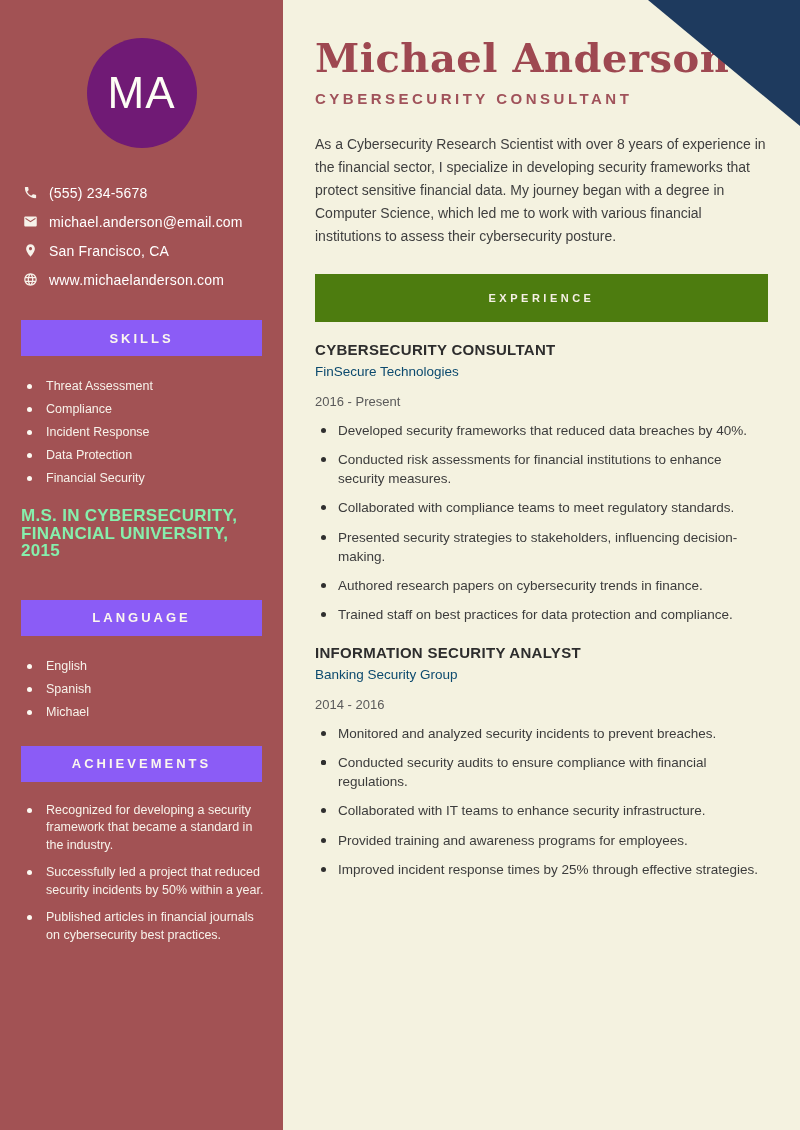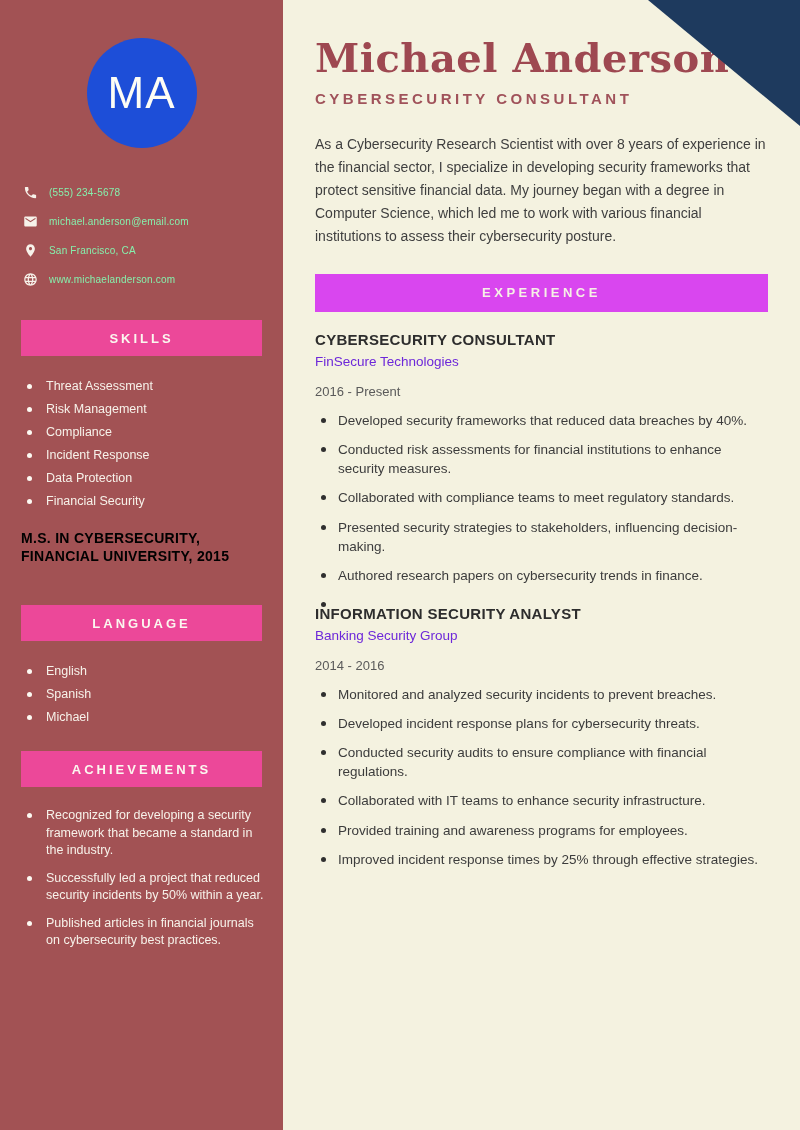--- a/index.html
+++ b/index.html
@@ -11,32 +11,32 @@
   }
   .page { display:flex; width:800px; height:1130px; position:relative; }
 
   
   .sidebar {
     width:283px; min-width:283px; height:1130px;
     background:#a25254; color:#f7f2ea; position:relative; z-index:2;
   }
   .avatar {
     width:110px; height:110px; border-radius:50%;
-    background:#1d4ed8; margin:38px auto 0;
+    background:#701a75; margin:38px auto 0;
     display:flex; align-items:center; justify-content:center;
     color:#fdfdf5; font-size:44px; font-weight:500; letter-spacing:1px;
   }
   .contact { margin-top:30px; padding-left:23px; }
   .contact-row { display:flex; align-items:center; height:29px; }
   .contact-row .cicon { width:15px; height:15px; margin-right:11px; flex:0 0 15px; }
   .contact-row .cicon svg { width:15px; height:15px; fill:#f7f2ea; display:block; }
-  .contact-row .ctext { font-size:10px; color:#86efac; letter-spacing:.2px; }
+  .contact-row .ctext { font-size:14px; color:#ffffff; letter-spacing:.2px; }
 
   .side-bar-header {
-    margin:0 21px; height:36px; background:#ec4899;
+    margin:0 21px; height:36px; background:#8b5cf6;
     display:flex; align-items:center; justify-content:center;
     font-size:13px; font-weight:bold; letter-spacing:3px; color:#fbf7ef;
   }
   .hdr-skills { margin-top:26px; }
   .hdr-education { margin-top:26px; }
   .hdr-language { margin-top:40px;text-align:center; }
   .hdr-achievements { margin-top:25px; }
 
   ul.side-list { list-style:none; margin:22px 0 0 0; padding:0 12px 0 23px; }
   ul.side-list li {
@@ -45,22 +45,22 @@
     display:flex; align-items:flex-start;
   }
   ul.side-list.tight li { margin-bottom:6px; }
   ul.side-list li .dot {
     position:absolute; left:4px; top:6px; width:5px; height:5px;
     border-radius:50%; background:#fdfaf3; display:block;
   }
   ul.side-list.multi li { margin-bottom:10px; line-height:17.5px; }
 
   .edu-text {
-    margin:20px 24px 10px 21px; font-size:14px; font-weight:bold;
-    line-height:17.5px; letter-spacing:.3px; color:#000000; text-transform:uppercase;
+    margin:20px 24px 10px 21px; font-size:17px; font-weight:bold;
+    line-height:17.5px; letter-spacing:.3px; color:#86efac; text-transform:uppercase;
   }
 
   
   .main { flex:1; padding:36px 32px 0 32px; position:relative; z-index:1; }
   .corner-triangle {
     position:absolute; top:0; right:0; width:152px; height:126px;
     background:#1e3a5e; clip-path:polygon(0 0, 100% 0, 100% 100%); z-index:3;
   }
   .name {
     font-family:"DejaVu Serif", serif; font-weight:bold;
@@ -68,27 +68,27 @@
   }
   .job-subtitle {
     margin-top:10px; font-size:15px; font-weight:bold;
     letter-spacing:3.5px; color:#a0525a;
   }
   .summary {
     margin-top:26px; font-size:14px; line-height:1.64;
     color:#3f3f3f; max-width:455px;
   }
   .exp-header {
-    margin-top:26px; height:38px; background:#d946ef;
+    margin-top:26px; height:48px; background:#4d7c0f;
     display:flex; align-items:center; justify-content:center;
-    font-size:13px; font-weight:bold; letter-spacing:3.5px; color:#f6f0e6;
+    font-size:11px; font-weight:bold; letter-spacing:3.5px; color:#f6f0e6;
   }
   .job { margin-top:19px; }
   .job-title { font-size:15px; font-weight:bold; color:#2d2d2d; letter-spacing:.3px; }
-  .job-company { margin-top:6px; font-size:13.5px; color:#6d28d9; }
+  .job-company { margin-top:6px; font-size:13.5px; color:#0c4a6e; }
   .job-dates { margin-top:15px; font-size:13px; color:#5a5a5a; }
   ul.job-bullets { list-style:none; margin:12px 0 0 0; padding:0; }
   ul.job-bullets li {
     position:relative; padding-left:23px; font-size:13.5px;
     line-height:1.45; color:#3c3c3c; margin-bottom:9.5px;
   }
   ul.job-bullets li .bdot {
     position:absolute; left:6px; top:7px; width:5px; height:5px;
     border-radius:50%; background:#2f2f2f; display:block;
   }
@@ -140,24 +140,20 @@
     </div>
 
     <div class="side-bar-header hdr-skills">SKILLS</div>
     <ul class="side-list tight">
 
         <li>
           <span class="dot"></span>
           <span>Threat Assessment</span>
         </li>
 
-        <li>
-          <span class="dot"></span>
-          <span>Risk Management</span>
-        </li>
 
         <li>
           <span class="dot"></span>
           <span>Compliance</span>
         </li>
 
         <li>
           <span class="dot"></span>
           <span>Incident Response</span>
         </li>
@@ -232,33 +228,33 @@
           <li><span class="bdot"></span><span>Developed security frameworks that reduced data breaches by 40%.</span></li>
 
           <li><span class="bdot"></span><span>Conducted risk assessments for financial institutions to enhance security measures.</span></li>
 
           <li><span class="bdot"></span><span>Collaborated with compliance teams to meet regulatory standards.</span></li>
 
           <li><span class="bdot"></span><span>Presented security strategies to stakeholders, influencing decision-making.</span></li>
 
           <li><span class="bdot"></span><span>Authored research papers on cybersecurity trends in finance.</span></li>
 
-          <li><span class="bdot"></span></li>
+          <li><span class="bdot"></span><span>Trained staff on best practices for data protection and compliance.</span></li>
         </ul>
     </section>
 
     <section class="job">
       <div class="job-title">INFORMATION SECURITY ANALYST</div>
       <div class="job-company">Banking Security Group</div>
       <div class="job-dates">2014 - 2016</div>
       <ul class="job-bullets">
 
           <li><span class="bdot"></span><span>Monitored and analyzed security incidents to prevent breaches.</span></li>
 
-          <li><span class="bdot"></span><span>Developed incident response plans for cybersecurity threats.</span></li>
+          <li><span class="bdot"></span></li>
 
           <li><span class="bdot"></span><span>Conducted security audits to ensure compliance with financial regulations.</span></li>
 
           <li><span class="bdot"></span><span>Collaborated with IT teams to enhance security infrastructure.</span></li>
 
           <li><span class="bdot"></span><span>Provided training and awareness programs for employees.</span></li>
 
           <li><span class="bdot"></span><span>Improved incident response times by 25% through effective strategies.</span></li>
         </ul>
     </section>

